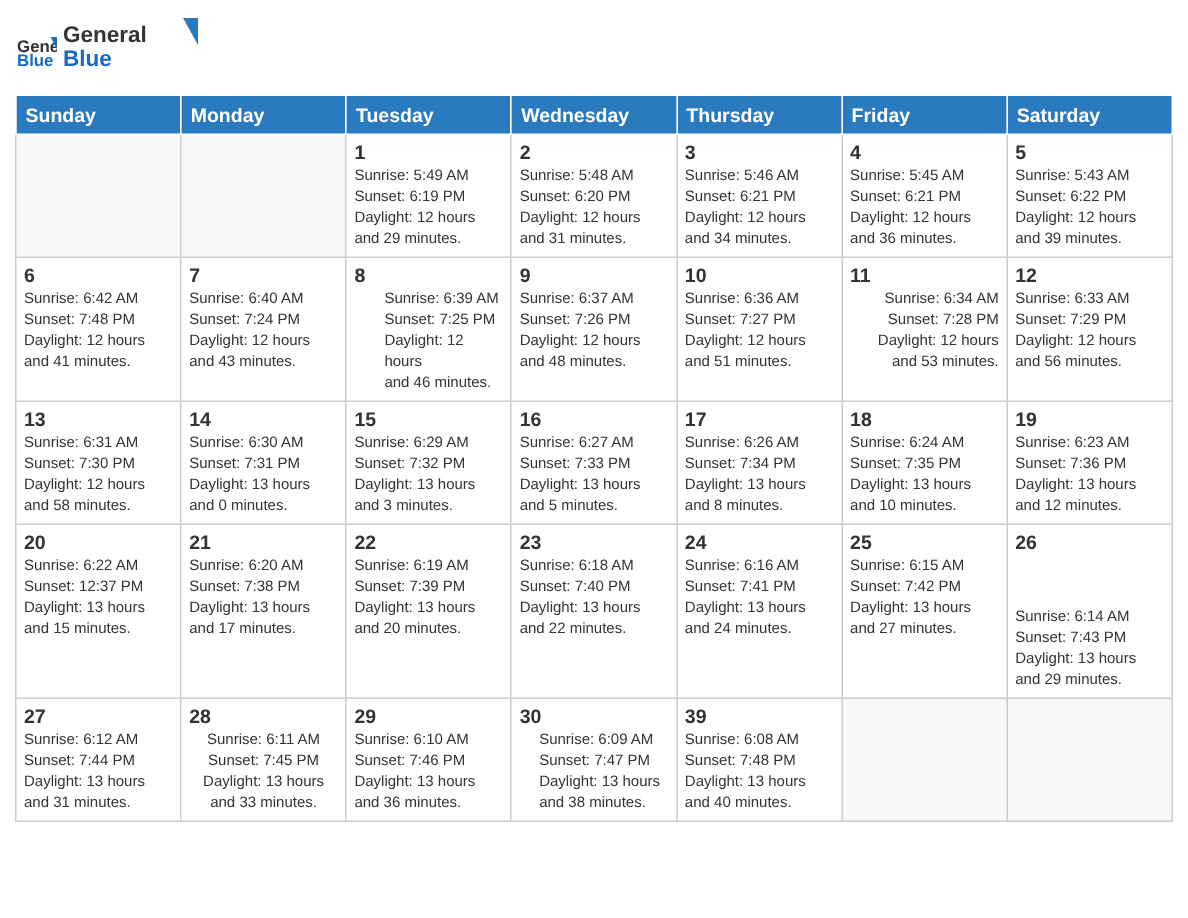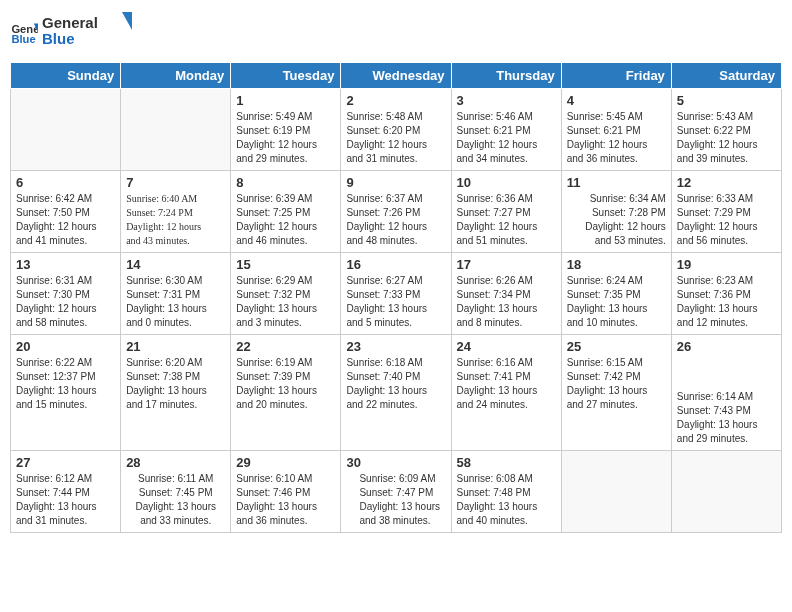--- a/index.html
+++ b/index.html
@@ -38,21 +38,21 @@
       color: #555;
     }
     table {
       width: 100%;
       border-collapse: collapse;
       table-layout: fixed;
     }
     th {
       background-color: #2a7abf;
       color: #fff;
-      text-align: right;
+      text-align: left;
       padding: 5px 6px;
       font-size: 13px;
       border: 1px solid #fff;
     }
     td {
       border: 1px solid #ccc;
       vertical-align: top;
       padding: 4px 5px;
       font-size: 10.5px;
       color: #333;
@@ -147,34 +147,34 @@
           <div class="day-info" style="white-space: pre-line;">Sunrise: 5:43 AM
 Sunset: 6:22 PM
 Daylight: 12 hours
 and 39 minutes.</div>
         </td>
       </tr>
       <tr>
         <td>
           <span class="day-number">6</span>
           <div class="day-info" style="white-space: pre-line;">Sunrise: 6:42 AM
-Sunset: 7:50 PM
+Sunset: 7:48 PM
 Daylight: 12 hours
 and 41 minutes.</div>
         </td>
         <td>
           <span class="day-number">7</span>
-          <div class="day-info" style="white-space: pre-line; font-family: Liberation Serif, serif;">Sunrise: 6:40 AM
+          <div class="day-info" style="white-space: pre-line;">Sunrise: 6:40 AM
 Sunset: 7:24 PM
 Daylight: 12 hours
 and 43 minutes.</div>
         </td>
         <td>
           <span class="day-number">8</span>
-          <div class="day-info" style="white-space: pre-line;">Sunrise: 6:39 AM
+          <div class="day-info" style="white-space: pre-line; margin-left: 20px;">Sunrise: 6:39 AM
 Sunset: 7:25 PM
 Daylight: 12 hours
 and 46 minutes.</div>
         </td>
         <td>
           <span class="day-number">9</span>
           <div class="day-info" style="white-space: pre-line;">Sunrise: 6:37 AM
 Sunset: 7:26 PM
 Daylight: 12 hours
 and 48 minutes.</div>
@@ -326,21 +326,21 @@
 and 36 minutes.</div>
         </td>
         <td>
           <span class="day-number">30</span>
           <div class="day-info" style="white-space: pre-line; margin-left: 13px;">Sunrise: 6:09 AM
 Sunset: 7:47 PM
 Daylight: 13 hours
 and 38 minutes.</div>
         </td>
         <td>
-          <span class="day-number">58</span>
+          <span class="day-number">39</span>
           <div class="day-info" style="white-space: pre-line;">Sunrise: 6:08 AM
 Sunset: 7:48 PM
 Daylight: 13 hours
 and 40 minutes.</div>
         </td>
         <td class="empty"></td>
         <td class="empty"></td>
       </tr>
     </tbody>
 </table>

